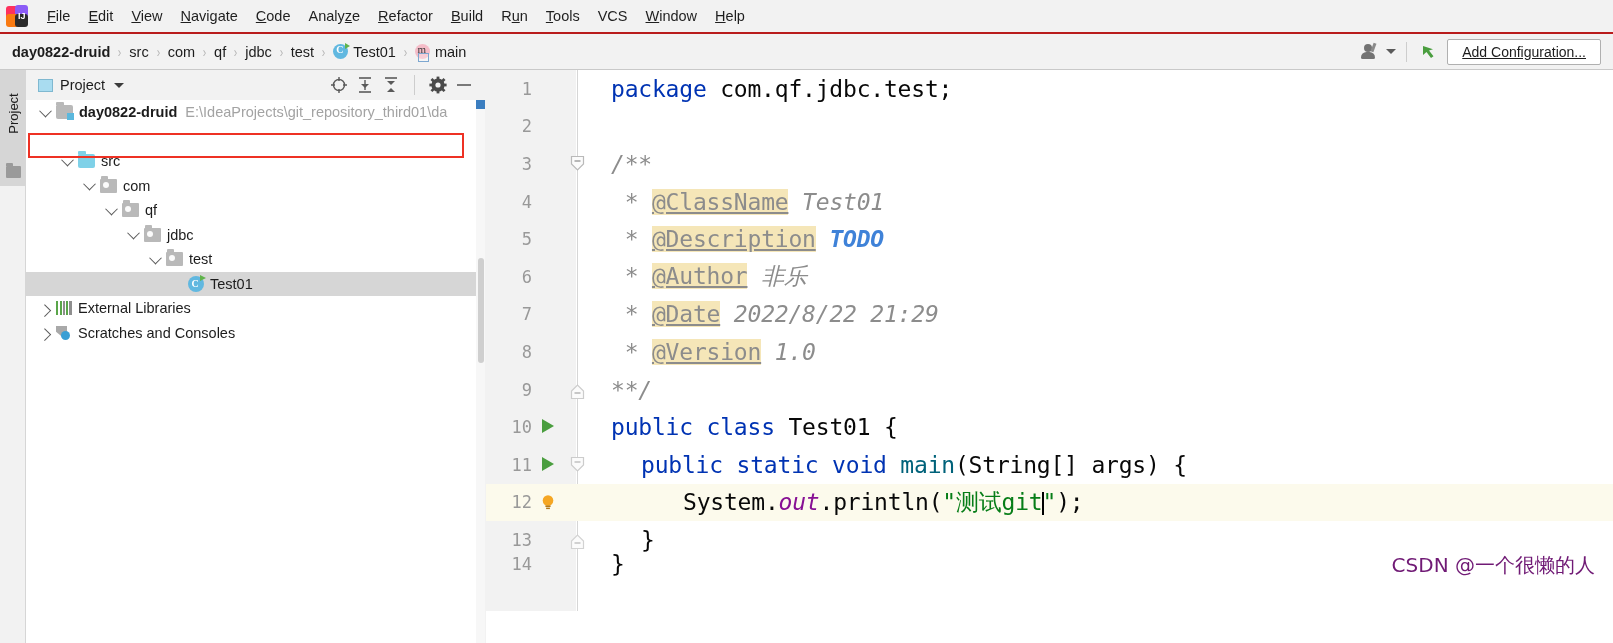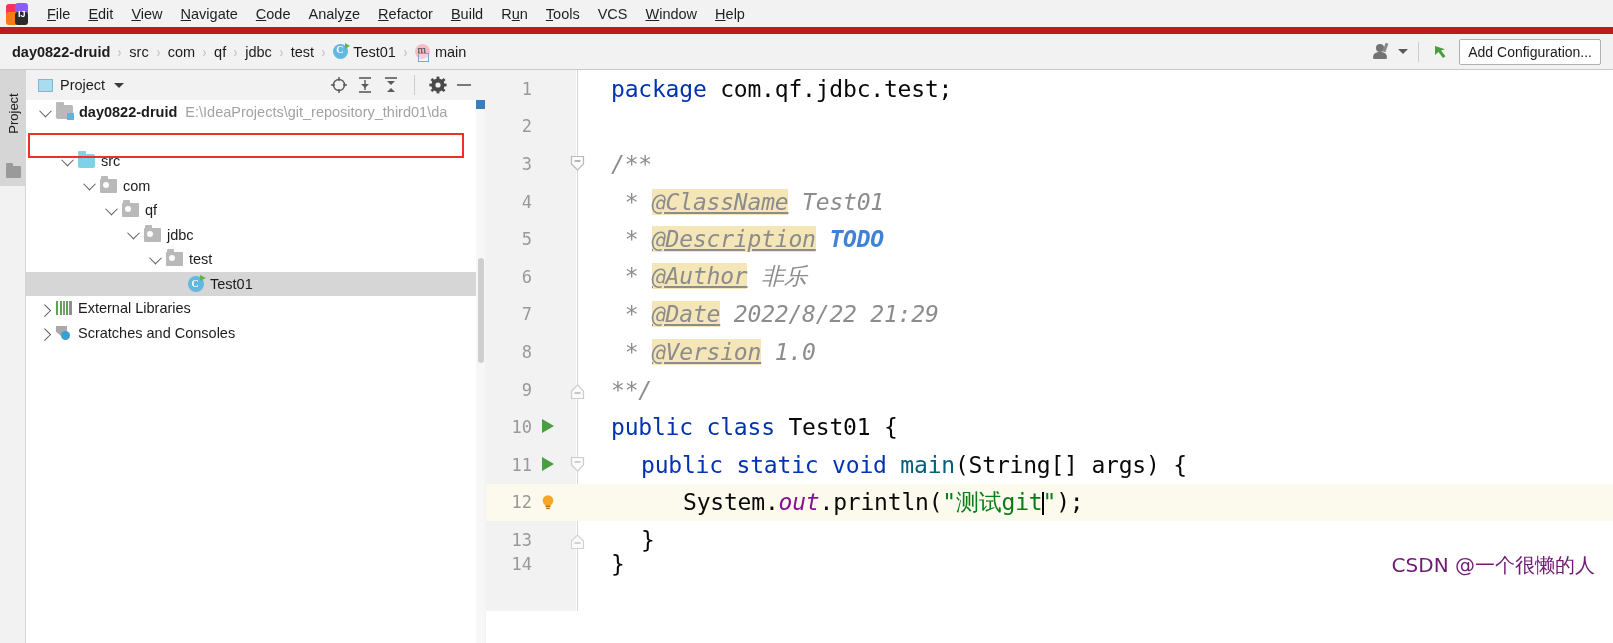--- a/index.html
+++ b/index.html
@@ -18,21 +18,21 @@
     height: 643px;
     background: #f2f2f2;
   }
 
   
   .menubar {
     position: absolute; left: 0; top: 0;
     width: 1613px; height: 34px;
     background: #f2f2f2;
     display: flex; align-items: center;
-    border-bottom: 7px solid #b91c1c;
+    border-bottom: 2px solid #b91c1c;
   }
   .ij-logo {
     width: 22px; height: 22px;
     margin-left: 6px; margin-right: 10px;
     position: relative;
     flex: none;
   }
   .ij-logo .sq {
     position: absolute; border-radius: 3px;
   }
@@ -140,26 +140,26 @@
     width: 0; height: 0; margin-left: 2px;
     border-left: 5px solid transparent;
     border-right: 5px solid transparent;
     border-top: 5px solid #5a5a5a;
   }
   .vsep { width: 1px; height: 20px; background: #cdcdcd; margin: 0 10px; }
   .green-arrow {
     width: 22px; height: 22px; position: relative;
   }
   .add-config-btn {
-    height: 26px; padding: 0 8px;
+    height: 26px; padding: 0 14px;
     background: #ffffff; border: 1px solid #b0b0b0;
     border-radius: 2px;
     font-size: 14px; color: #1c1c1c;
     display: flex; align-items: center;
-    cursor: default; margin-left: 8px;
+    cursor: default; margin-left: 8px; text-decoration: underline;
   }
 
   
   .left-strip {
     position: absolute; left: 0; top: 70px;
     width: 26px; height: 573px;
     background: #f2f2f2;
     border-right: 1px solid #d6d6d6;
   }
   .strip-tab {
@@ -413,21 +413,21 @@
   .ctext {
     position: absolute; left: 125px;
     font-family: "DejaVu Sans Mono", monospace;
     font-size: 23px;
     white-space: pre;
     color: #080808;
     letter-spacing: -0.2px;
   }
   .kw   { color: #0033b3; font-weight: normal; }
   .cmt  { color: #8c8c8c; font-style: italic; }
-  .tag  { color: #8c8c8c; font-style: italic; text-decoration: underline; background:#f5e6b8; }
+  .tag  { color: #8c8c8c; text-decoration: underline; background:#f5e6b8; }
   .tagv { color: #8c8c8c; font-style: italic; }
   .todo { color: #3f82d8; font-style: italic; font-weight: bold; }
   .str  { color: #067d17; }
   .fld  { color: #871094; font-style: italic; }
   .mth  { color: #00627a; }
   .cursor-caret {
     display: inline-block; width: 2px; height: 23px;
     background: #000; vertical-align: -5px; margin: 0 -1px;
   }
 

